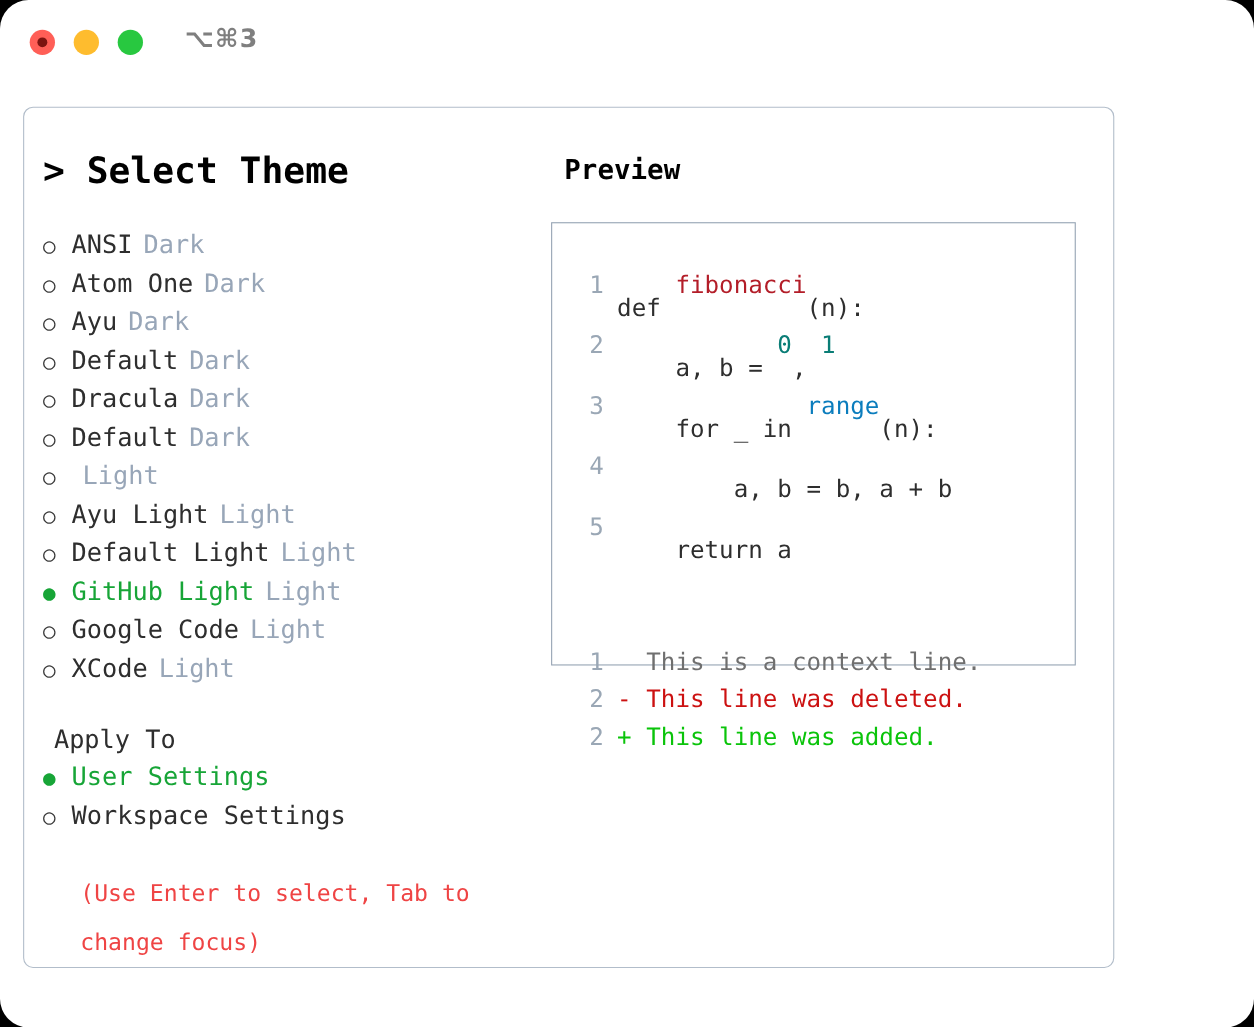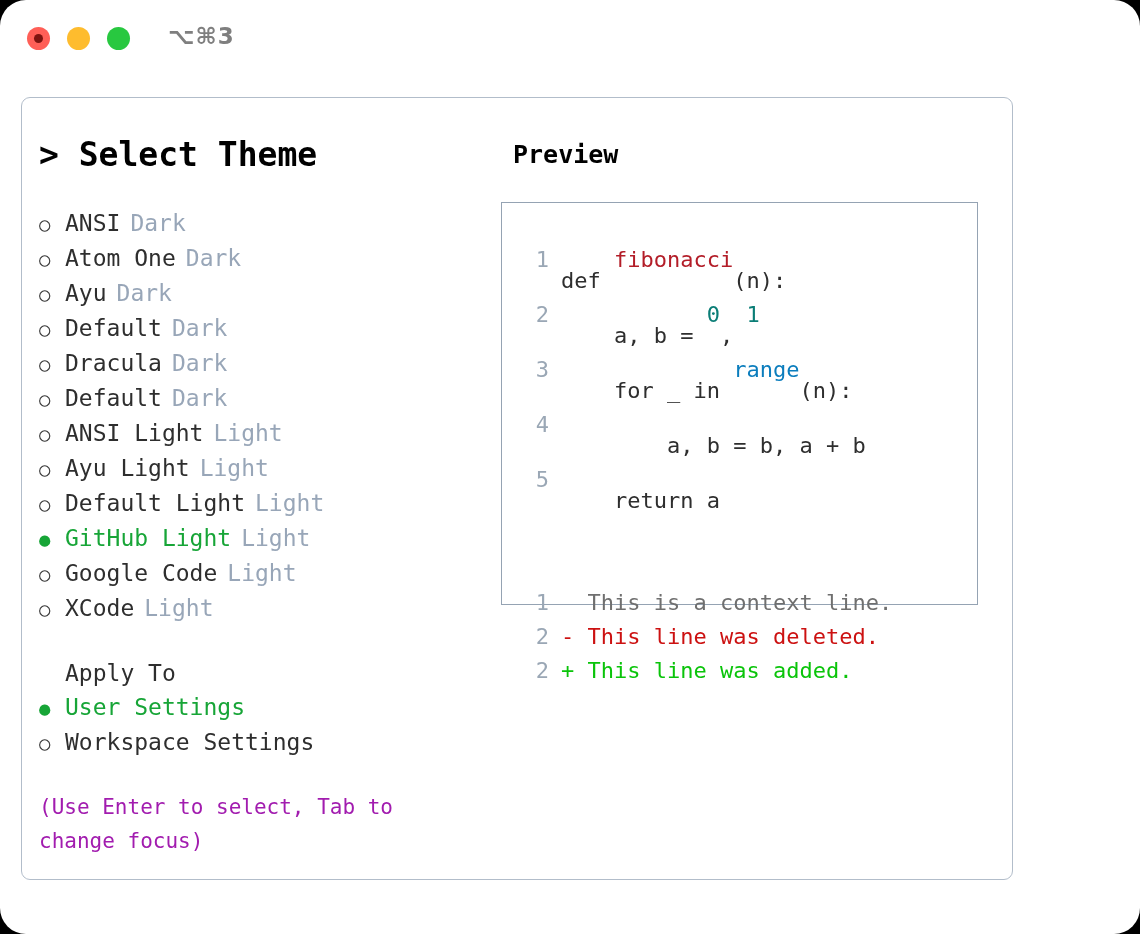--- a/index.html
+++ b/index.html
@@ -113,31 +113,32 @@
   .theme-row.selected .theme-name { color: #17a537; }
   .theme-tag {
     color: #98a6b8;
     margin-left: 10px;
   }
 
   .apply-head {
     font-size: 23px;
     color: #2e2e2e;
     line-height: 34px;
-    margin-left: 26px;
+    margin-left: 10px;
     white-space: pre;
   }
   .spacer { height: 30px; }
 
   .hint {
     margin-top: 30px;
     font-size: 21px;
-    line-height: 34px;
-    color: #a21caf;
+    line-height: 45px;
+    color: #ef4444;
     width: 400px;
+    margin-left: 34px;
   }
 
   
   .preview-title {
     font-size: 25px;
     font-weight: bold;
     color: #000000;
     line-height: 34px;
     white-space: pre;
     margin-left: 12px;
@@ -219,21 +220,20 @@
           <span class="theme-name">Dracula</span>
           <span class="theme-tag">Dark</span>
         </div>
         <div class="theme-row">
           <span class="bullet">○</span>
           <span class="theme-name">Default</span>
           <span class="theme-tag">Dark</span>
         </div>
         <div class="theme-row">
           <span class="bullet">○</span>
-          <span class="theme-name">ANSI Light</span>
           <span class="theme-tag">Light</span>
         </div>
         <div class="theme-row">
           <span class="bullet">○</span>
           <span class="theme-name">Ayu Light</span>
           <span class="theme-tag">Light</span>
         </div>
         <div class="theme-row">
           <span class="bullet">○</span>
           <span class="theme-name">Default Light</span>

